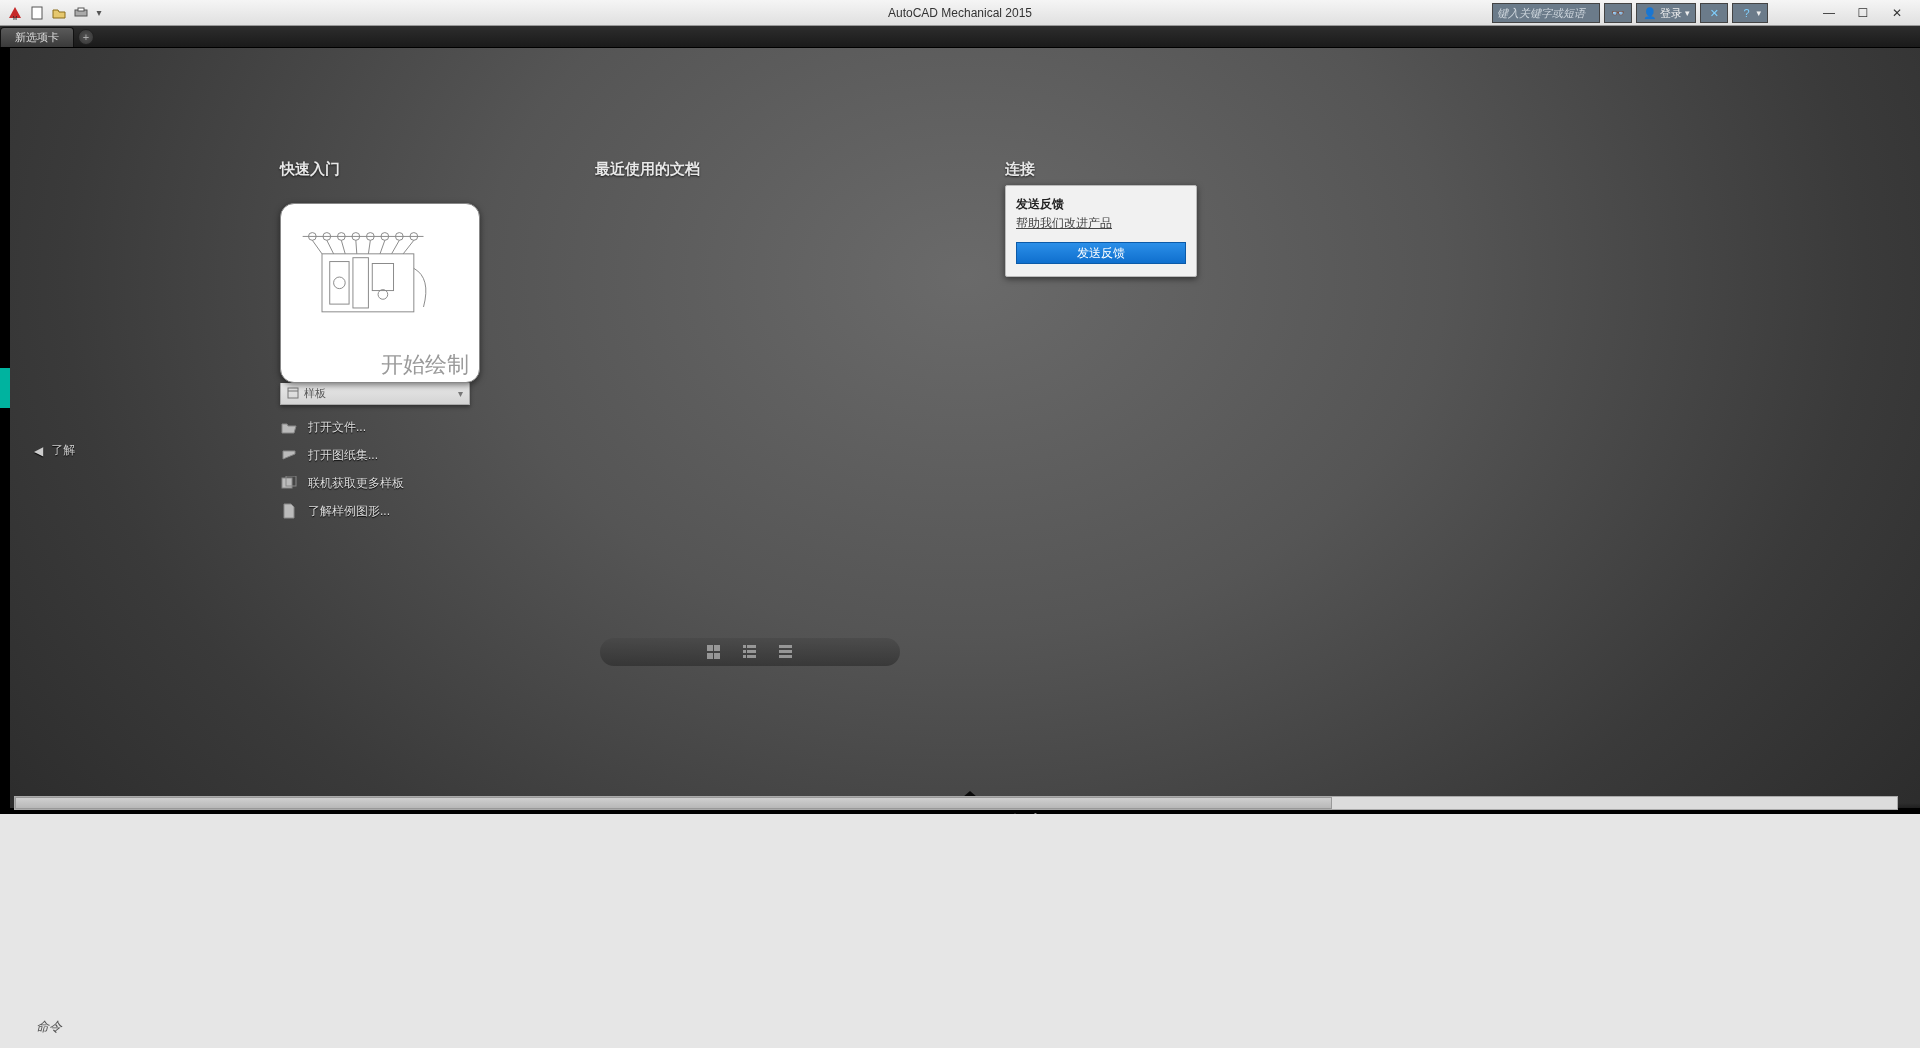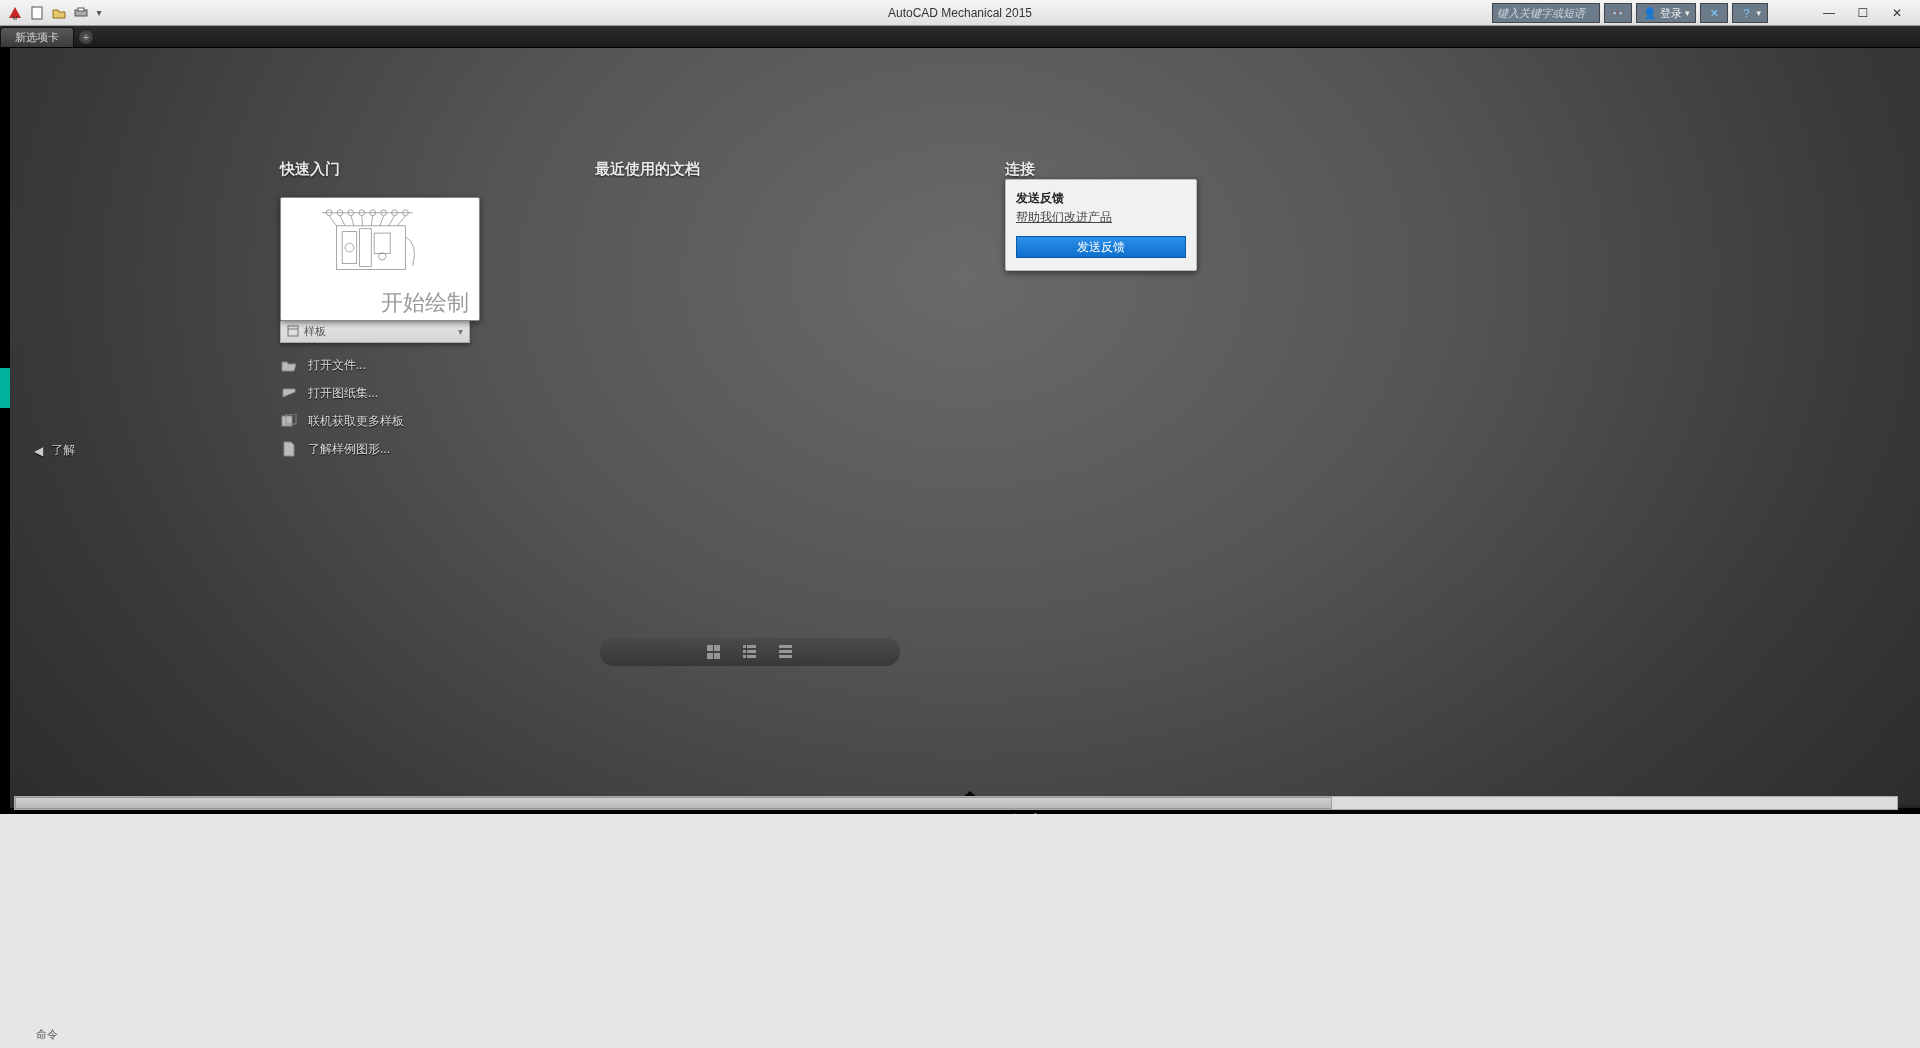--- a/index.html
+++ b/index.html
@@ -99,24 +99,24 @@
   }
 
   .col-title {
     color: #e8e8e8; font-size: 15px; font-weight: 600;
     text-shadow: 0 1px 2px rgba(0,0,0,0.7);
   }
 
   
   .col-quick { position: absolute; left: 270px; top: 112px; width: 210px; }
   .start-card {
-    margin-top: 18px;
-    width: 200px; height: 124px;
+    margin-top: 24px;
+    width: 200px; height: 180px;
     background: #fff;
-    border: 1px solid #888; border-radius: 2px;
+    border: 1px solid #888; border-radius: 14px;
     box-shadow: 0 2px 6px rgba(0,0,0,0.5);
     position: relative;
     cursor: pointer;
   }
   .start-card .cad-sketch {
     position: absolute; left: 12px; top: 6px; right: 12px; bottom: 36px;
   }
   .start-card .label {
     position: absolute; right: 10px; bottom: 2px;
     font-size: 22px; color: #9a9a9a; font-family: "SimSun","宋体",serif;
@@ -146,20 +146,21 @@
     background: linear-gradient(rgba(70,70,70,0.6), rgba(40,40,40,0.6));
     border-radius: 14px;
     display: flex; align-items: center; justify-content: center; gap: 22px;
   }
   .vt-btn { width: 14px; height: 14px; display: flex; flex-wrap: wrap; gap:1px; cursor: pointer; opacity:0.7; }
   .vt-btn span { background:#bbb; }
 
   
   .col-connect { position: absolute; left: 995px; top: 112px; width: 210px; }
   .feedback-card {
+    margin-top: 6px;
     width: 192px;
     background: #f1f1f1;
     border: 1px solid #bbb; border-radius: 2px;
     box-shadow: 0 2px 6px rgba(0,0,0,0.5);
     padding: 10px 10px 12px 10px;
   }
   .feedback-card .fb-title { font-size: 12px; font-weight: 700; color: #222; }
   .feedback-card .fb-sub { font-size: 12px; color: #444; margin-top: 2px; text-decoration: underline; }
   .fb-btn {
     margin-top: 10px;
@@ -201,22 +202,22 @@
     position: absolute; left: 0; top: 0; bottom: 0; width: 70%;
     background: linear-gradient(#cfcfcf,#b8b8b8); border: 1px solid #999;
   }
 
   
   .status {
     position: absolute; left: 0; right: 0; top: 814px; bottom: 0;
     background: #e6e6e6;
   }
   .status .cmd {
-    position: absolute; left: 36px; bottom: 6px;
-    font-size: 11px; color: #555;
+    position: absolute; left: 36px; bottom: 12px;
+    font-size: 13px; color: #555; font-style: italic;
   }
 
   
   .cad-sketch svg { width: 100%; height: 100%; }
 </style>
 </head>
 <body>
 
 <div class="titlebar">
   <div class="qat">

